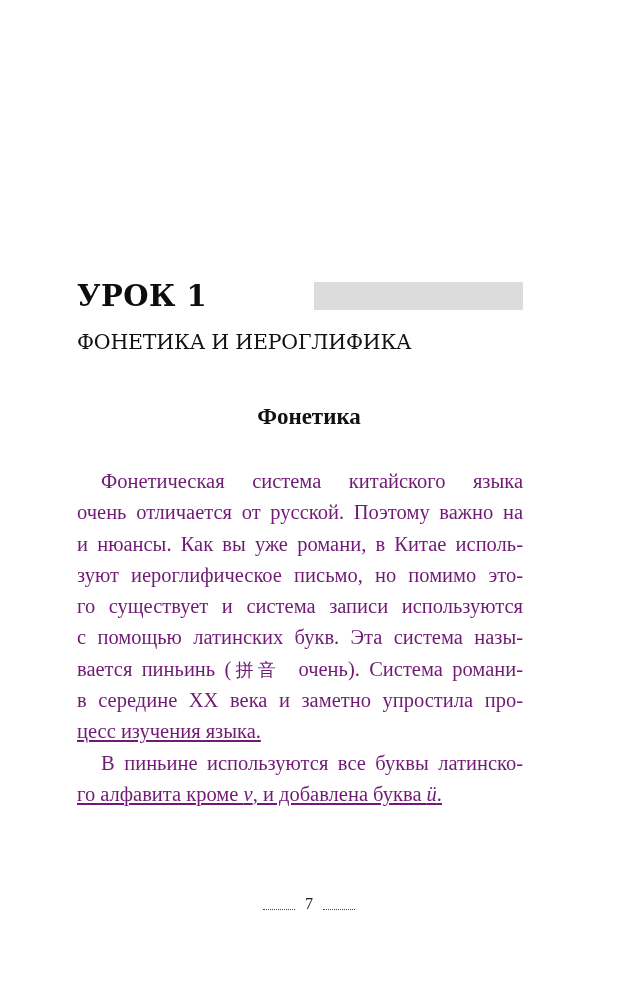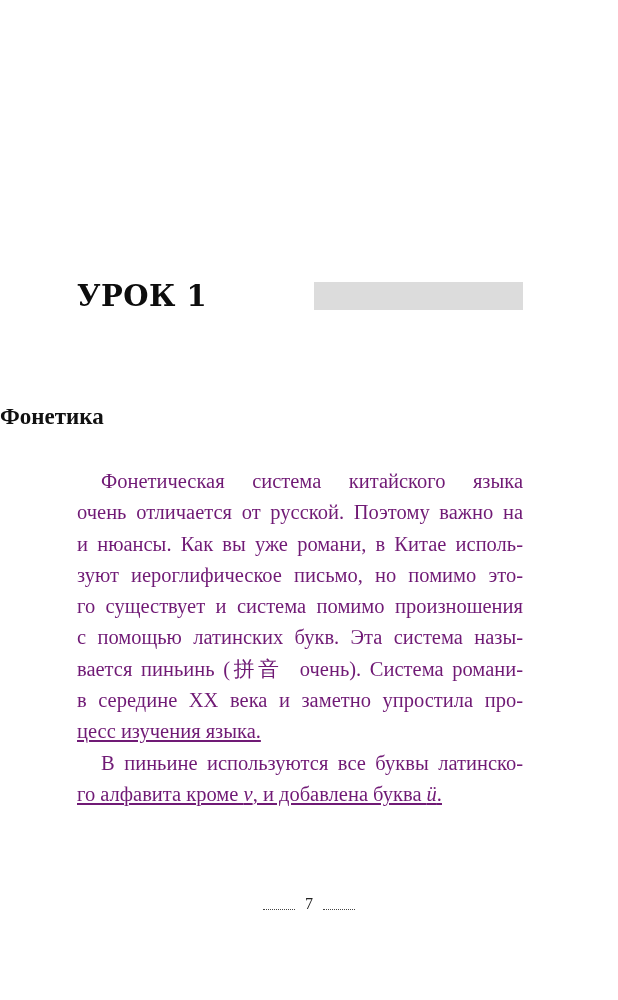--- a/index.html
+++ b/index.html
@@ -57,21 +57,21 @@
       line-height: 32px;
       color: #111111;
       white-space: nowrap;
       letter-spacing: -0.2px;
     }
     .section-title {
       position: absolute;
       left: 0;
       width: 618px;
       top: 400px;
-      text-align: left;
+      text-align: center;
       font-family: "Liberation Serif", serif;
       font-weight: bold;
       font-size: 23px;
       line-height: 34px;
       color: #111111;
     }
     .body-text {
       position: absolute;
       left: 77px;
       top: 466px;
@@ -90,21 +90,21 @@
     }
     .line.last {
       text-align-last: left;
       text-decoration: underline;
     }
     .line.indent {
       padding-left: 24px;
     }
     .zh {
       font-family: "DejaVu Sans", sans-serif;
-      font-size: 21px;
+      font-size: 18px;
     }
     em.it {
       font-style: italic;
     }
     .footer {
       position: absolute;
       left: 0;
       width: 618px;
       top: 894px;
       text-align: center;
@@ -127,29 +127,30 @@
 </head>
 <body>
 
 <div class="page">
 
   <div class="lesson-header">
     <div class="lesson-title">УРОК 1</div>
     <div class="lesson-bar"></div>
   </div>
 
+  <div class="lesson-subtitle">ФОНЕТИКА И ИЕРОГЛИФИКА</div>
 
   <div class="section-title">Фонетика</div>
 
   <div class="body-text">
     <span class="line indent">Фонетическая система китайского языка</span>
     <span class="line">очень отличается от русской. Поэтому важно на</span>
     <span class="line">и нюансы. Как вы уже романи, в Китае исполь-</span>
     <span class="line">зуют иероглифическое письмо, но помимо это-</span>
-    <span class="line">го существует и система помимо произношения</span>
+    <span class="line">го существует и система записи используются</span>
     <span class="line">с помощью латинских букв. Эта система назы-</span>
     <span class="line"><span>вается пиньинь (</span><span class="zh">拼音</span>&nbsp;&nbsp;<span>очень</span><span>). Система романи-</span></span>
     <span class="line">в середине XX века и заметно упростила про-</span>
     <span class="line last">цесс изучения языка.</span>
     <span class="line indent">В пиньине используются все буквы латинско-</span>
     <span class="line last"><span>го алфавита кроме </span><em class="it">v</em><span>, и добавлена буква </span><em class="it">ü</em><span>.</span></span>
   </div>
 
   <div class="footer">
     <span class="dots"></span><span>7</span><span class="dots"></span>

